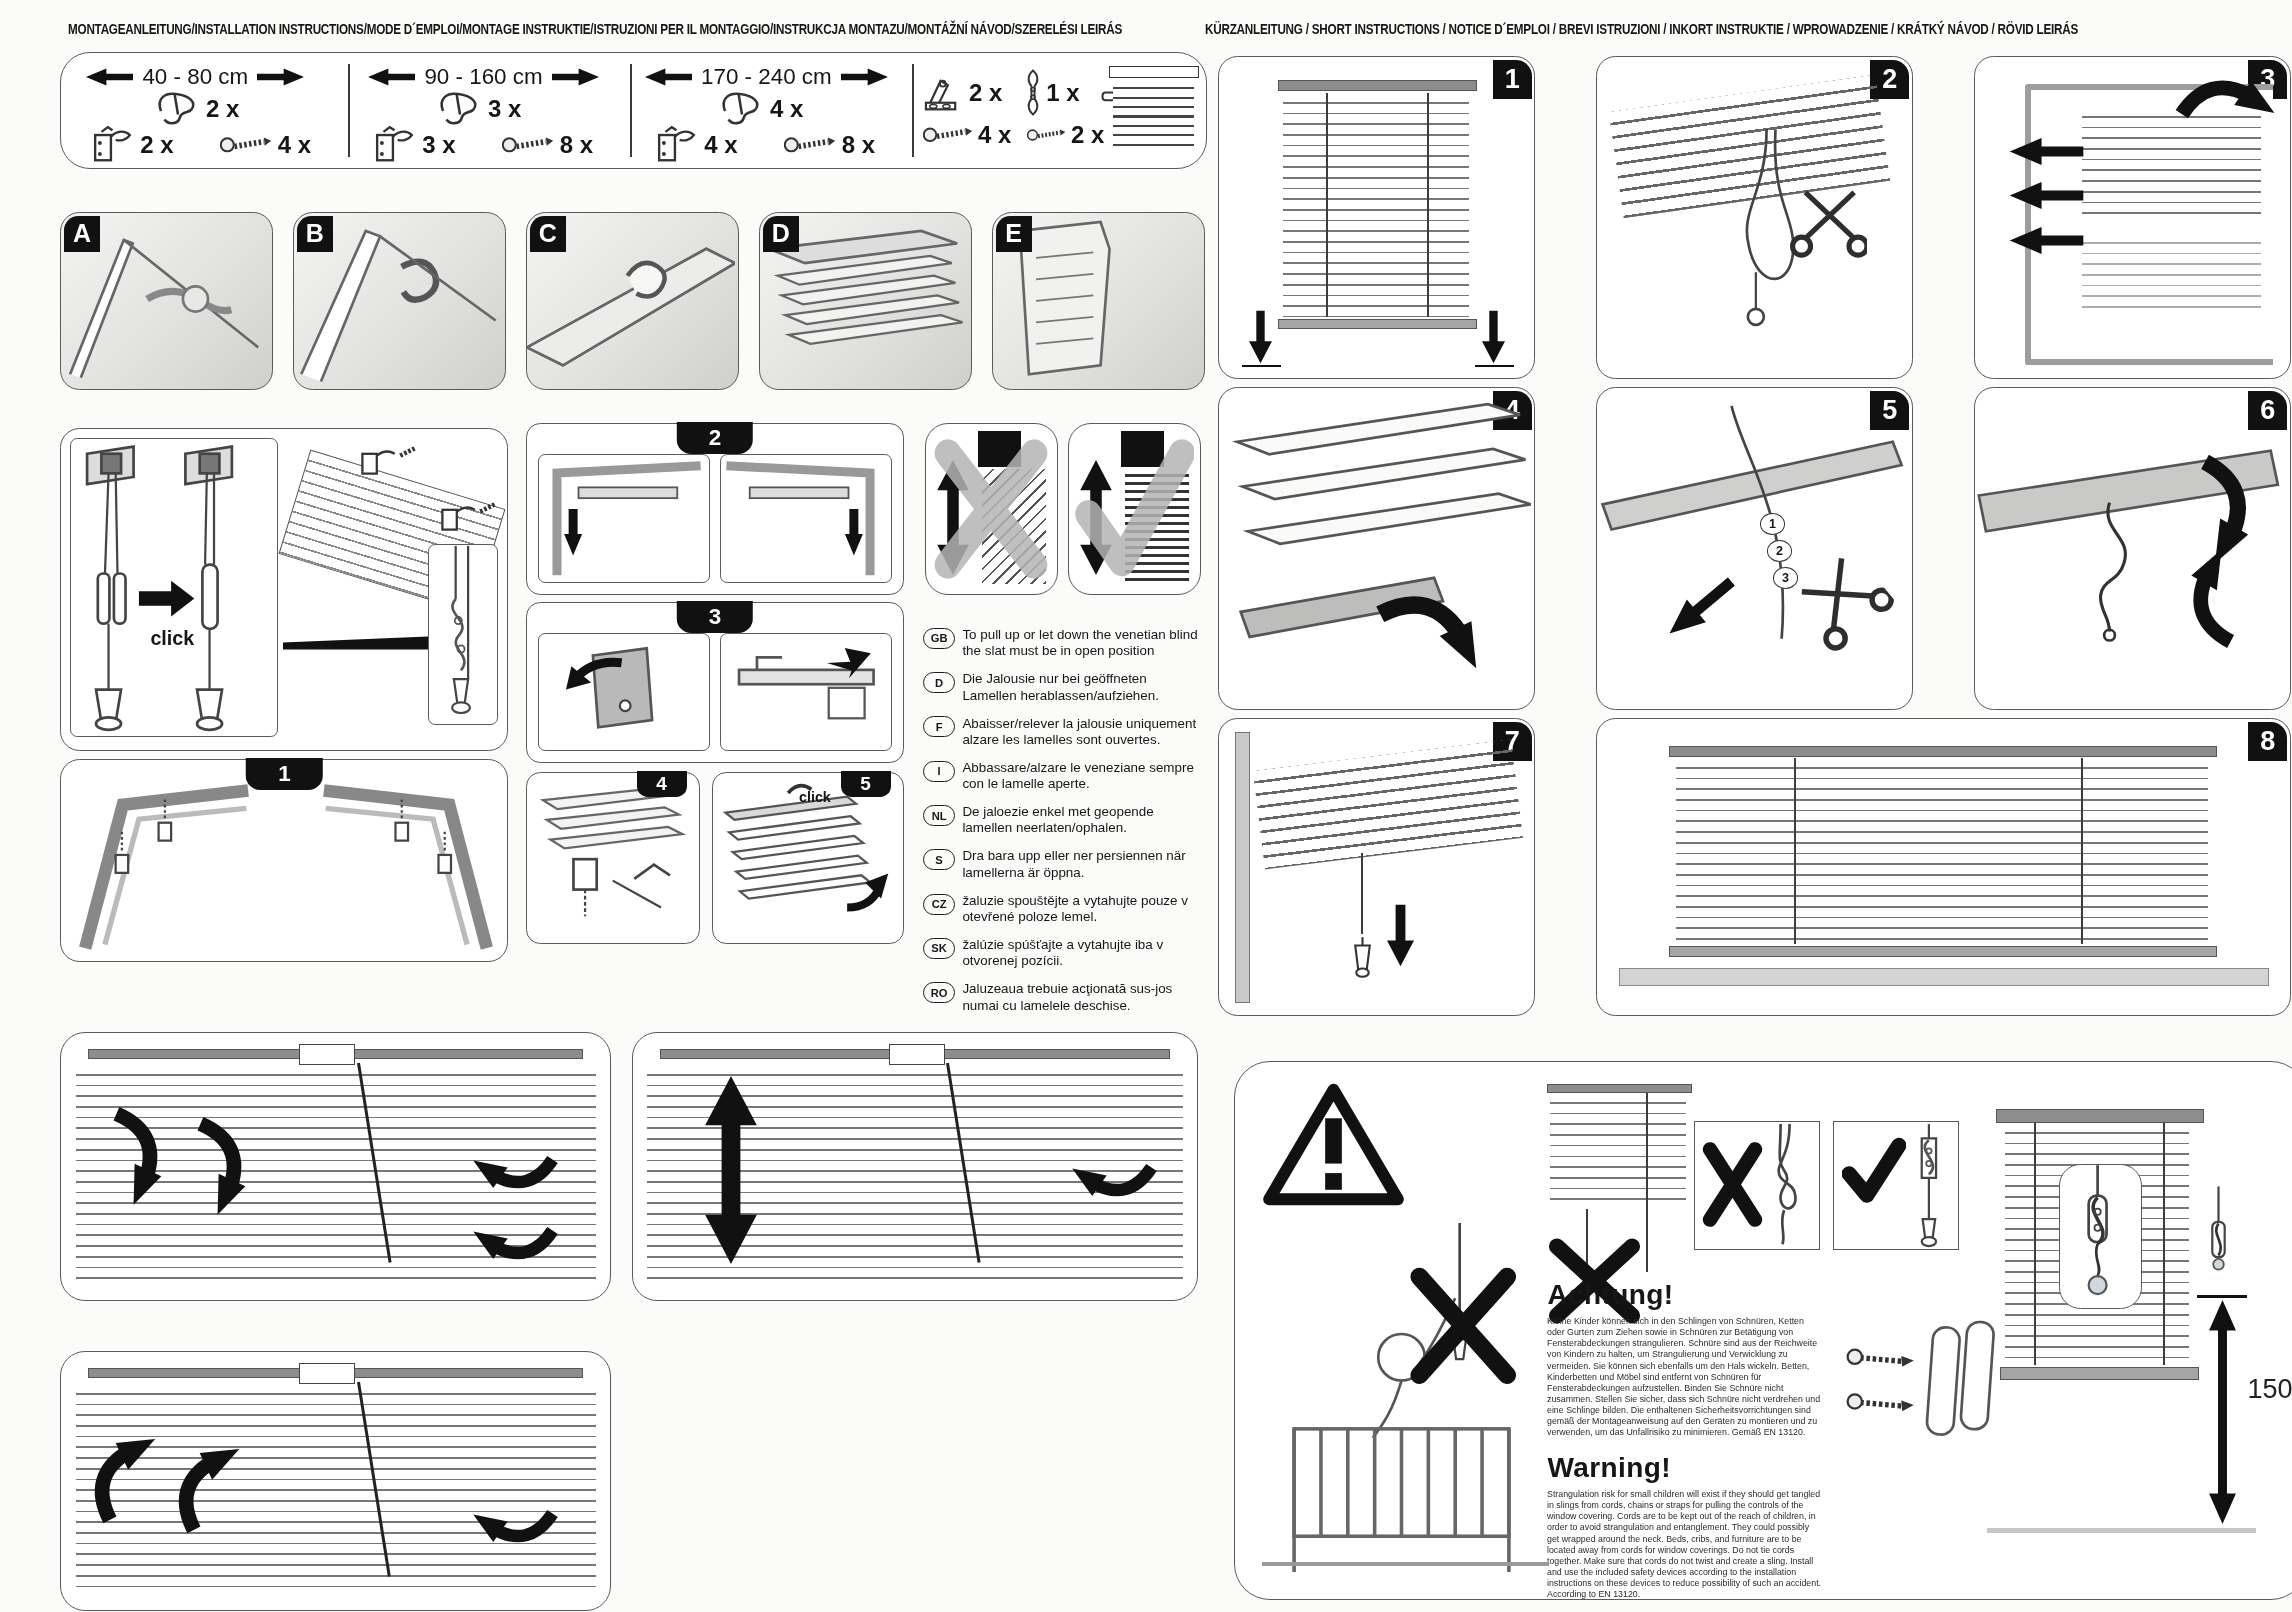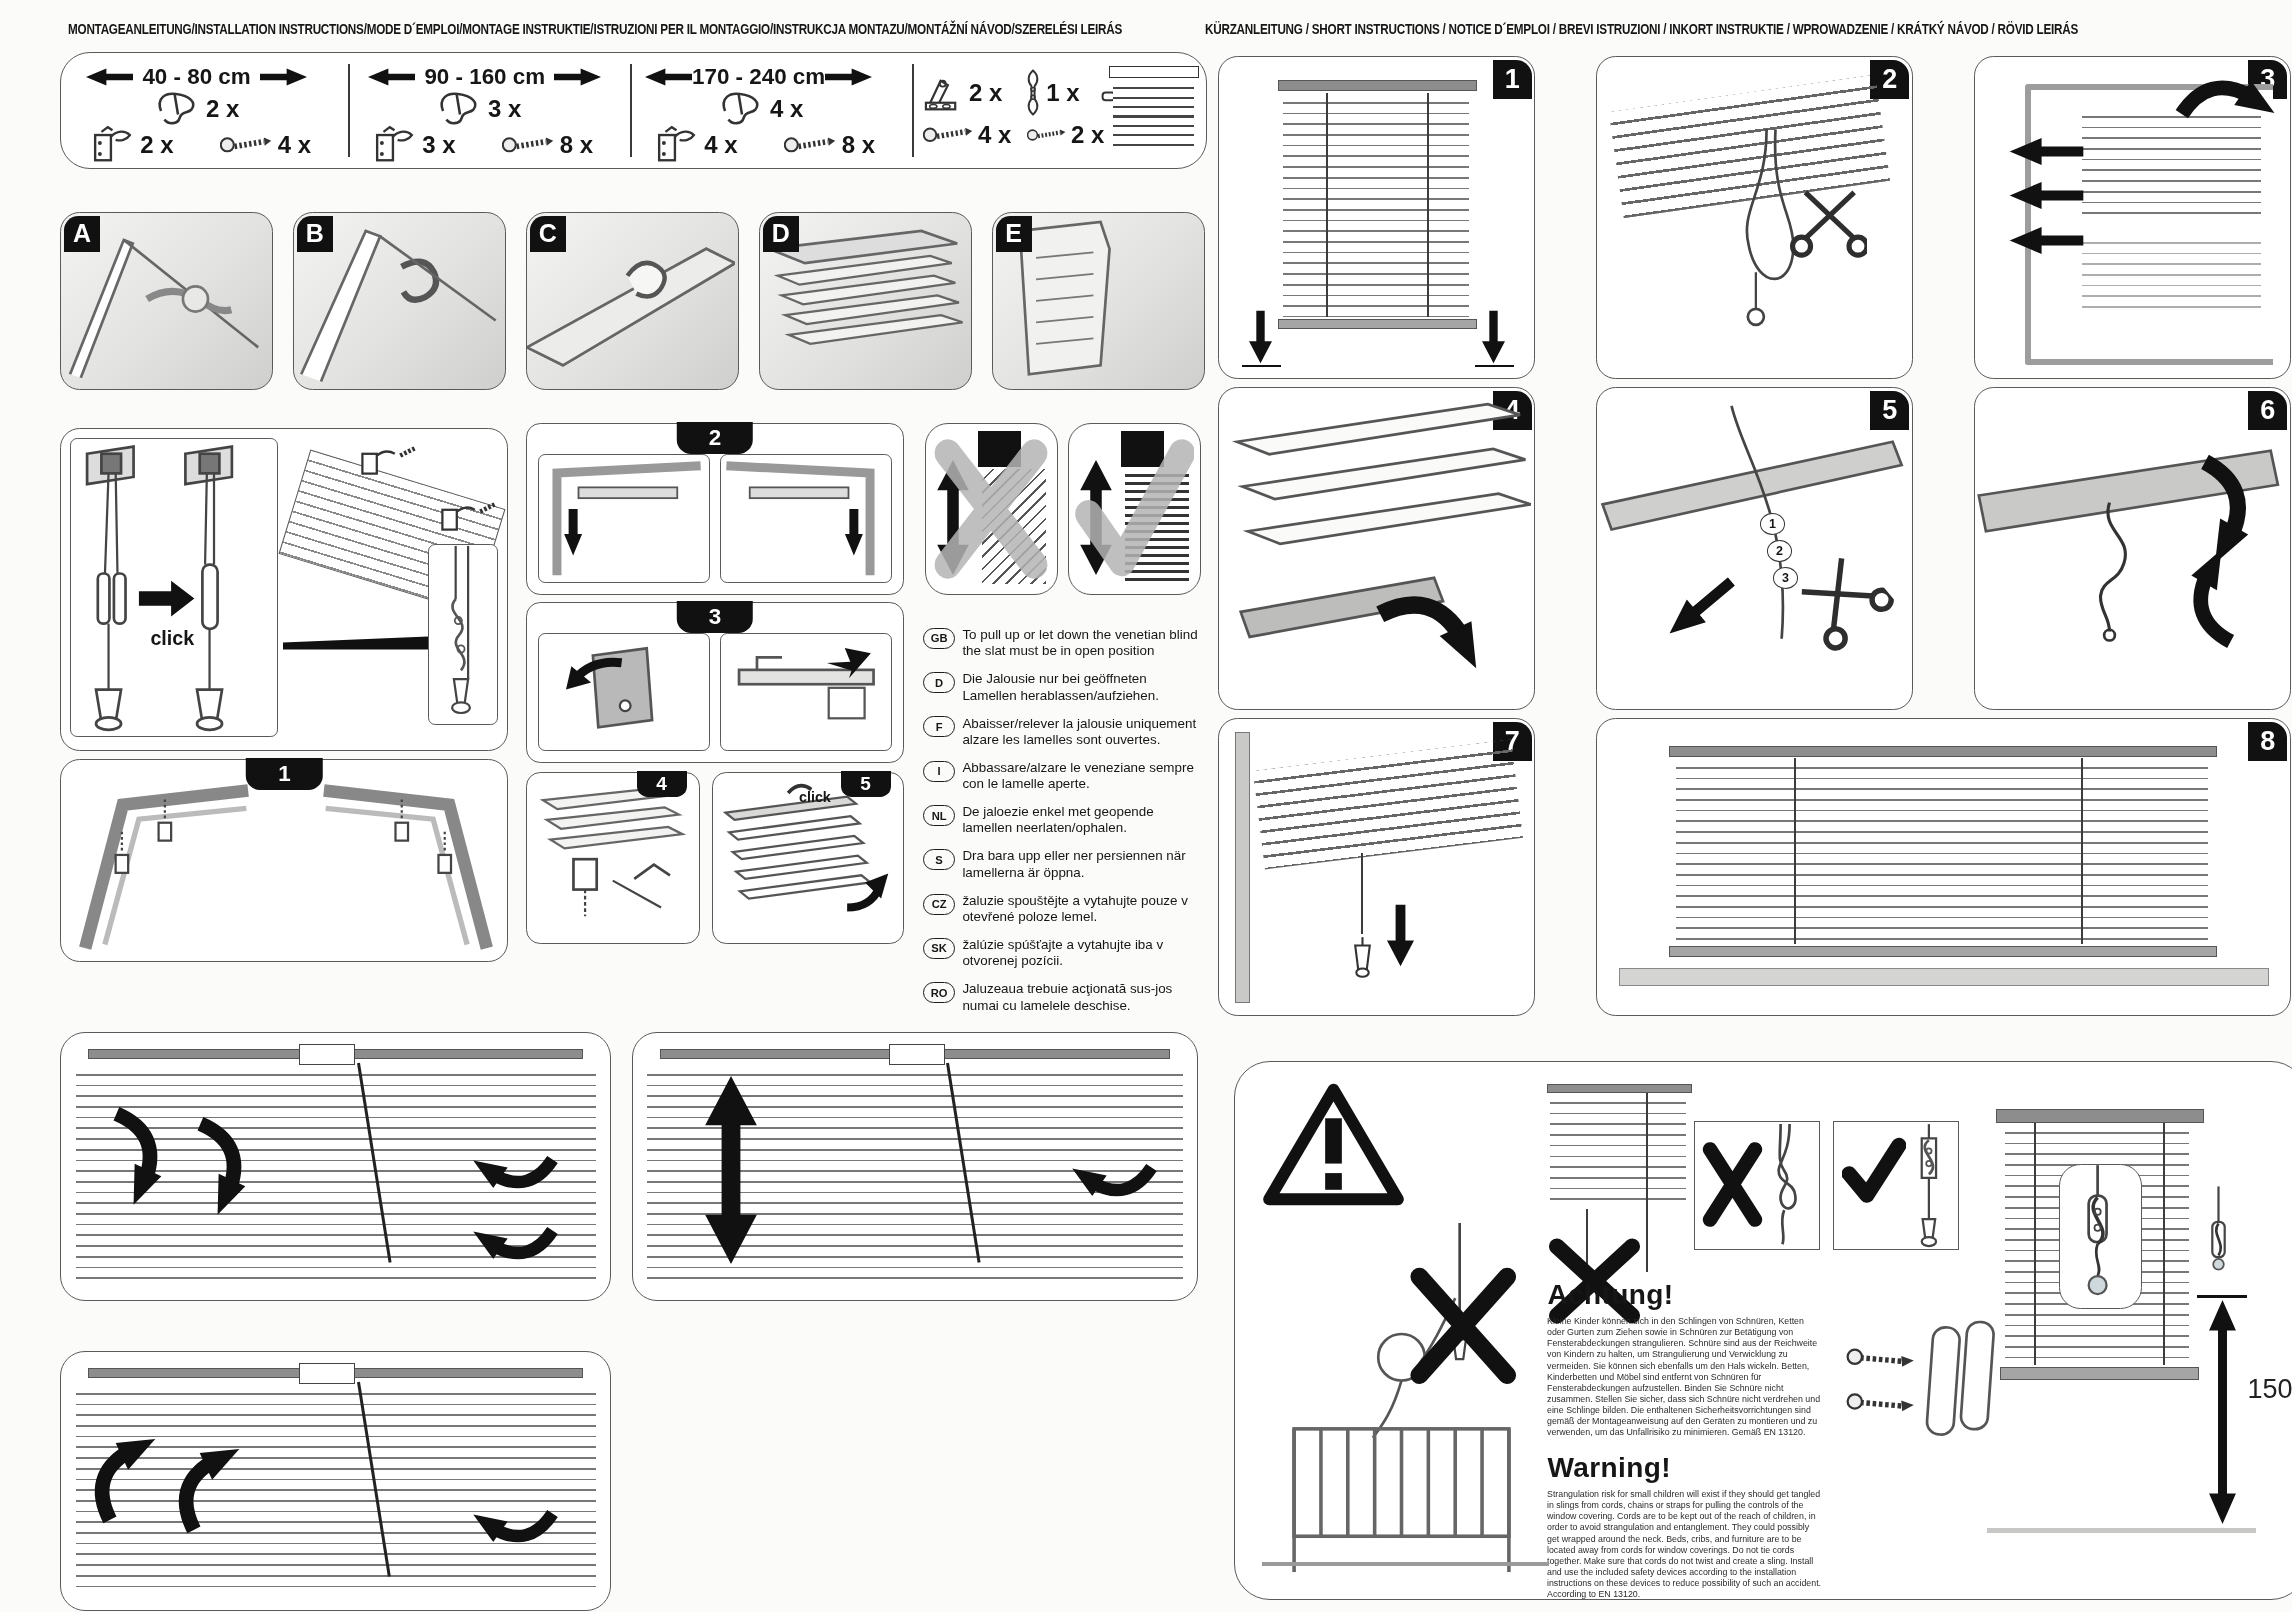--- a/index.html
+++ b/index.html
@@ -7,21 +7,21 @@
   .p{position:absolute;}
   .box{position:absolute;border:1.8px solid #5a5a5a;border-radius:19.7px;background:#fff;}
   .subbox{position:absolute;border:1.8px solid #5a5a5a;border-radius:7.2px;background:#fff;}
   .hdr{position:absolute;font-weight:bold;font-size:15px;letter-spacing:-0.3px;transform:scaleX(.78);transform-origin:left top;white-space:nowrap;}
   .vline{position:absolute;width:1.8px;background:#3a3a3a;}
   .lbadge{position:absolute;top:2.7px;left:2.7px;width:36px;height:36px;background:#111;color:#fff;display:flex;align-items:center;justify-content:center;font-weight:bold;font-size:25px;border-radius:14.3px 0 0 0;}
   .nbadge{position:absolute;top:2.7px;right:2.7px;width:39px;height:39px;background:#111;color:#fff;display:flex;align-items:center;justify-content:center;font-weight:bold;font-size:27px;border-radius:0 16px 0 0;}
   .pillb{position:absolute;top:-1.8px;background:#111;color:#fff;font-weight:bold;font-size:22.4px;padding:2.7px 32px;border-radius:0 0 14.3px 14.3px;}
   .pills{position:absolute;top:-1.8px;background:#111;color:#fff;font-weight:bold;font-size:19px;padding:1.8px 19.7px;border-radius:0 0 10.7px 10.7px;}
   .qty{font-weight:bold;font-size:24px;white-space:nowrap;}
-  .range{font-weight:bold;font-size:22.4px;white-space:nowrap;}
+  .range{font-weight:normal;font-size:22.4px;white-space:nowrap;}
   .slv{background:repeating-linear-gradient(180deg,rgba(255,255,255,0) 0 9px,#777 9px 10.7px);}
   .sld{background:repeating-linear-gradient(135deg,rgba(255,255,255,0) 0 7.2px,#555 7.2px 9px);}
   .hrail{background:#8d8d8d;border:0.9px solid #555;}
   .brail{background:#a5a5a5;border:0.9px solid #555;}
   .cord{position:absolute;width:1.8px;background:#3c3c3c;}
   .photo{background:linear-gradient(135deg,#f4f4f3 0%,#e2e2e0 55%,#cfcfcd 100%);}
   .ccode{display:inline-flex;min-width:23px;height:19px;padding:0 3.6px;border:1.8px solid #1d1d1d;border-radius:11.6px;align-items:center;justify-content:center;font-weight:bold;font-size:11.2px;flex:none;margin-top:0.9px;}
   .instr{display:flex;gap:7.2px;margin-bottom:11.6px;}
   .instr .t{font-size:13.4px;line-height:1.22;}
   .warnh{font-weight:bold;font-size:28px;letter-spacing:0.4px;}
@@ -111,21 +111,21 @@
           <svg width="52" height="19.7" viewBox="0 0 64 22">
               <circle cx="9" cy="11" r="8" fill="#eee" stroke="#333" stroke-width="2.5"></circle>
               <line x1="18" y1="13" x2="54" y2="7" stroke="#333" stroke-width="7" stroke-dasharray="3 3"></line>
               <polygon points="54,2 63,6 55,12" fill="#333"></polygon>
             </svg>
           <span class="qty">8 x</span>
         </div>
       </div>
 
       <div class="p" style="left:580px;top:7.2px;width:265px;height:100px;">
-        <div class="p" style="left:3.6px;top:3.6px;display:flex;align-items:center;">
+        <div class="p" style="left:3.6px;top:3.6px;display:flex;align-items:center;gap:9px;">
           <svg width="47" height="18" viewBox="0 0 120 44" style="transform:rotate(180deg)">
               <polygon points="0,14 68,14 68,0 120,22 68,44 68,30 0,30" fill="#111"></polygon>
             </svg>
           <span class="range">170 - 240 cm</span>
           <svg width="47" height="18" viewBox="0 0 120 44">
               <polygon points="0,14 68,14 68,0 120,22 68,44 68,30 0,30" fill="#111"></polygon>
             </svg>
         </div>
         <div class="p" style="left:77px;top:29px;display:flex;align-items:center;gap:3.6px;">
           <svg width="48" height="39" viewBox="0 0 56 46">

